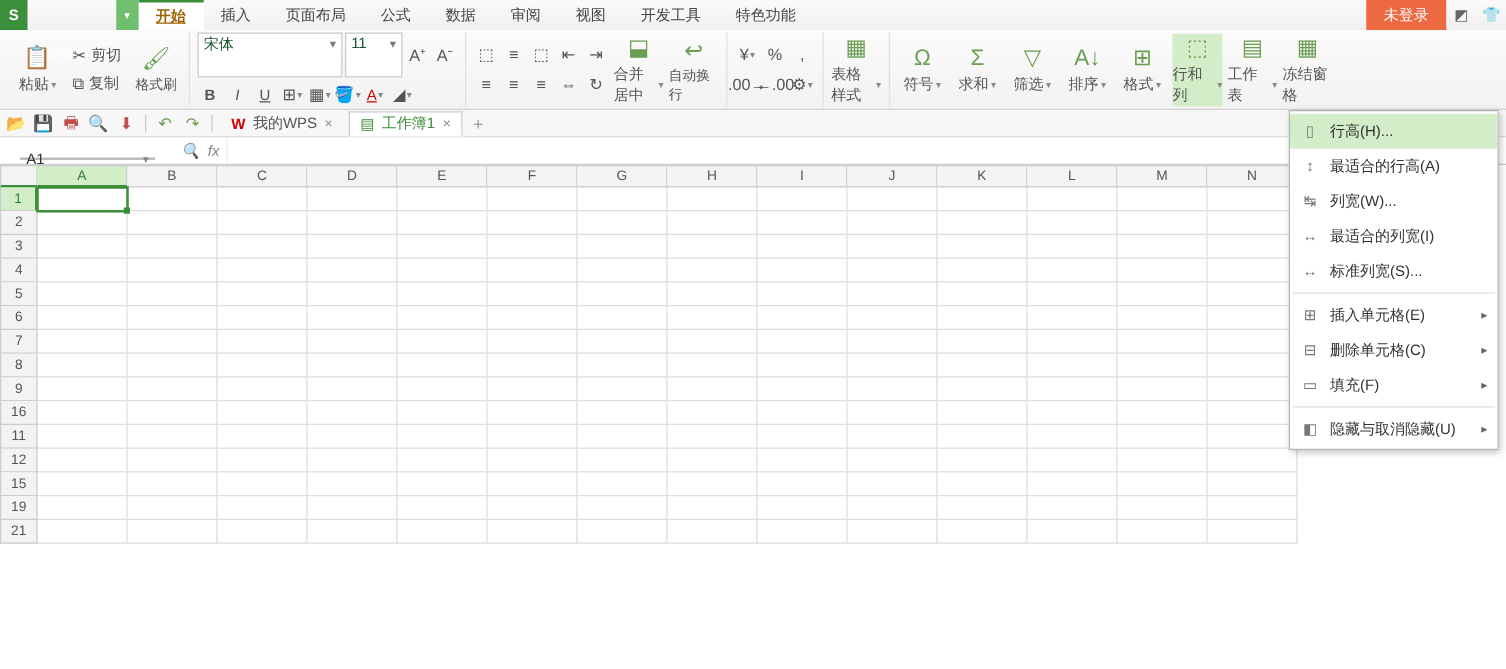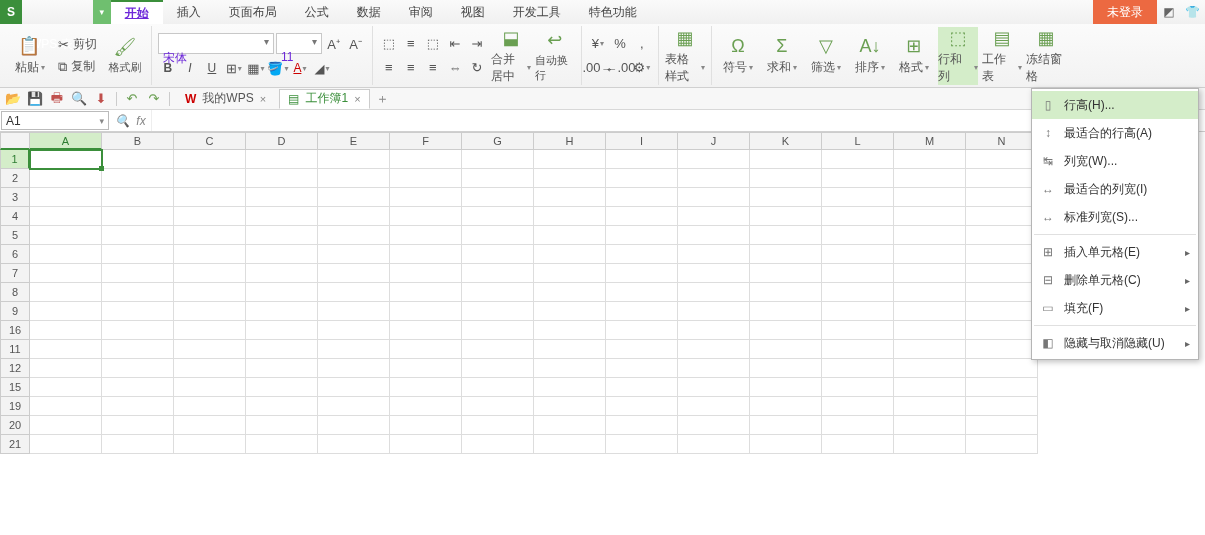--- a/index.html
+++ b/index.html
@@ -5,54 +5,54 @@
 * { margin: 0; padding: 0; box-sizing: border-box; font-family: "Microsoft YaHei", "SimSun", sans-serif; font-size: 12px; }
 body { background: #fff; width: 1205px; height: 535px; overflow: hidden; user-select: none; }
 
 
 .titlebar { height: 24px; background: linear-gradient(#fafafa,#f0f0f0); display: flex; align-items: stretch; border-bottom: 0; }
 .app-logo { width: 22px; background: #3b8f3b; display:flex; align-items:center; justify-content:center; color:#fff; font-weight:bold; }
 .app-name { background: #3b8f3b; color: #fff; padding: 0 8px; display:flex; align-items:center; font-size:12px;margin-top:44px; }
 .app-drop { width: 18px; background: #6fbf6f; display:flex; align-items:center; justify-content:center; color:#fff; font-size:9px; }
 .tabs { display:flex; flex:1; align-items:stretch; }
 .menu-tab { padding: 0 14px; display:flex; align-items:center; color:#444; cursor:pointer; }
-.menu-tab.active { background:#fff; color:#6d28d9; border-top:2px solid #3b8f3b; font-weight:bold;text-decoration:underline; }
+.menu-tab.active { background:#fff; color:#a16207; border-top:2px solid #3b8f3b; font-weight:bold;text-decoration:underline; }
 .titlebar-right { display:flex; align-items:stretch; }
 .login-btn { background:#ec6941; color:#fff; padding:0 14px; display:flex; align-items:center; }
 .title-icon { width:24px; display:flex; align-items:center; justify-content:center; color:#666; }
 
 
 .ribbon { height: 64px; background: linear-gradient(#fbfbfb,#f2f2f2); border-bottom:1px solid #d0d0d0; display:flex; align-items:stretch; padding:2px 4px; }
 .rgrp { display:flex; align-items:center; padding:0 6px; border-right:1px solid #e0e0e0; gap:4px; }
 .rgrp:last-child { border-right:none; }
 .big-btn { display:flex; flex-direction:column; align-items:center; justify-content:center; width:40px; height:58px; cursor:pointer; color:#555; }
 .big-btn.active { background:#d4edc9; }
 .big-btn .ic { font-size:18px; color:#6a9f52; }
 .big-btn .lbl { font-size:11px; margin-top:2px; display:flex; align-items:center; gap:2px; }
 .small-btn { display:flex; align-items:center; gap:4px; height:20px; padding:0 4px; color:#555; cursor:pointer; }
 .small-btn .ic { font-size:13px; }
 .col { display:flex; flex-direction:column; gap:2px; justify-content:center; }
 .row { display:flex; align-items:center; gap:2px; }
-.selectbox { height:21px; border:1px solid #c8c8c8; background:#fff; font-size:12px; padding:16px 18px 0 4px; position:relative; color:#6d28d9; }
+.selectbox { height:36px; border:1px solid #c8c8c8; background:#fff; font-size:12px; padding:0 18px 0 4px; position:relative; color:#14532d; }
 .selectbox::after { content:"▾"; position:absolute; right:4px; top:2px; font-size:10px; color:#777; }
 .sq-btn { width:20px; height:20px; display:flex; align-items:center; justify-content:center; color:#555; cursor:pointer; font-size:13px; }
 .sq-btn.dd::after { content:"▾"; font-size:8px; margin-left:1px; color:#888; }
 .darr { font-size:8px; color:#888; }
 
 
 .qat { height:22px; background:#f7f7f7; border-bottom:1px solid #d8d8d8; display:flex; align-items:center; padding:0 4px; gap:4px; }
 .qat .ic { width:18px; text-align:center; color:#6a9f52; cursor:pointer; font-size:13px; }
 .qat .sep { width:1px; height:14px; background:#ccc; margin:0 2px; }
 .wtab { display:flex; align-items:center; height:20px; padding:0 8px; gap:6px; border:1px solid transparent; cursor:pointer; color:#555; }
 .wtab.active { background:#fff; border:1px solid #ccc; border-bottom-color:#fff; color:#3b8f3b; }
 .wtab .x { color:#888; font-size:11px; }
 
 
 .fxbar { height:22px; background:#fff; border-bottom:1px solid #d0d0d0; display:flex; align-items:stretch; }
-.namebox { width:108px; border:1px solid #bbb; margin:1px; display:flex; align-items:center; padding:0 4px; font-size:12px; color:#333; position:relative; }
+.namebox { width:108px; border:1px solid #bbb; margin:16px; display:flex; align-items:center; padding:0 4px; font-size:12px; color:#333; position:relative; }
 .namebox::after { content:"▾"; position:absolute; right:4px; font-size:9px; color:#888; }
 .fx-ic { width:42px; display:flex; align-items:center; justify-content:center; color:#888; font-style:italic; gap:6px; border-right:1px solid #eee; }
 .fx-input { flex:1; }
 
 
 .gridwrap { position:relative; }
 .colheads { display:flex; height:18px; }
 .corner { width:30px; border:1px solid #ccc; background:#f3f3f3; border-bottom:2px solid #3b8f3b; }
 .ch { width:72px; border:1px solid #ccc; border-left:none; background:#f3f3f3; text-align:center; font-size:11px; color:#555; line-height:16px; }
 .ch.sel { background:#d4edc9; border-bottom:2px solid #3b8f3b; color:#2e7d32; }
@@ -549,37 +549,20 @@
         <div class="cell"></div>
         <div class="cell"></div>
         <div class="cell"></div>
         <div class="cell"></div>
         <div class="cell"></div>
         <div class="cell"></div>
         <div class="cell"></div>
         <div class="cell"></div>
       </div>
       <div class="rw">
-        <div class="rh">20</div>
-        <div class="cell"></div>
-        <div class="cell"></div>
-        <div class="cell"></div>
-        <div class="cell"></div>
-        <div class="cell"></div>
-        <div class="cell"></div>
-        <div class="cell"></div>
-        <div class="cell"></div>
-        <div class="cell"></div>
-        <div class="cell"></div>
-        <div class="cell"></div>
-        <div class="cell"></div>
-        <div class="cell"></div>
-        <div class="cell"></div>
-      </div>
-      <div class="rw">
         <div class="rh">21</div>
         <div class="cell"></div>
         <div class="cell"></div>
         <div class="cell"></div>
         <div class="cell"></div>
         <div class="cell"></div>
         <div class="cell"></div>
         <div class="cell"></div>
         <div class="cell"></div>
         <div class="cell"></div>

